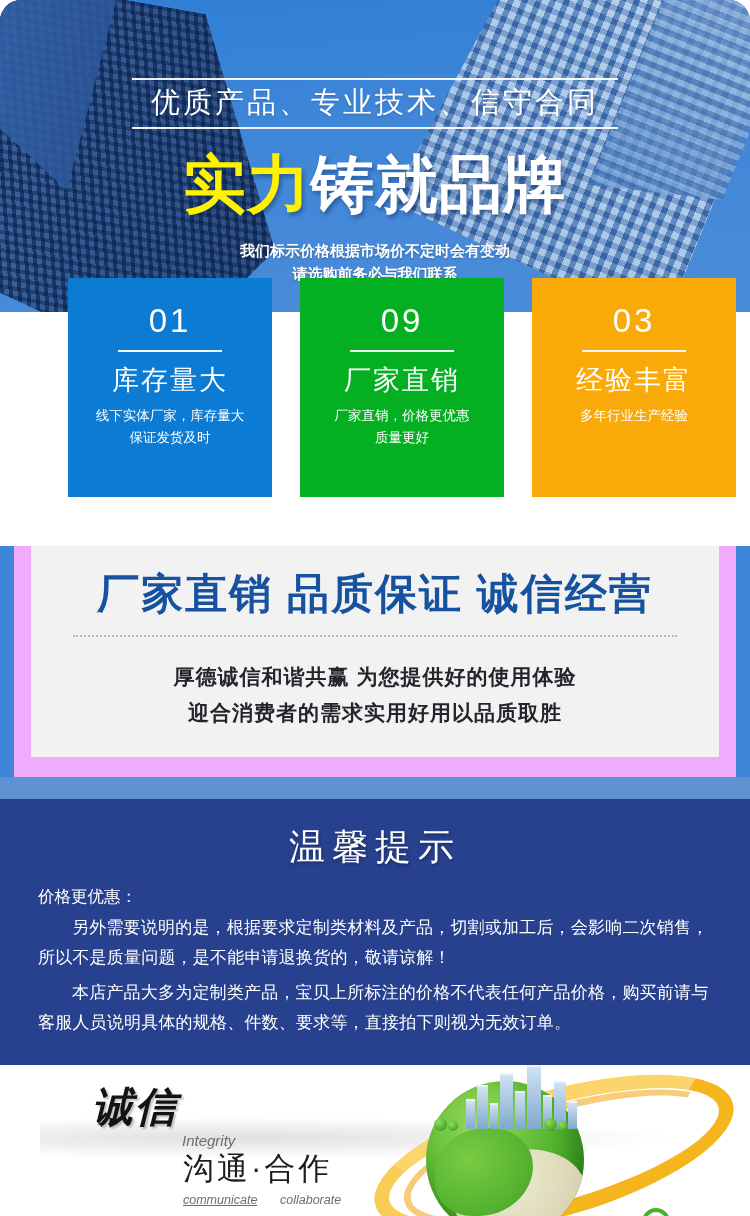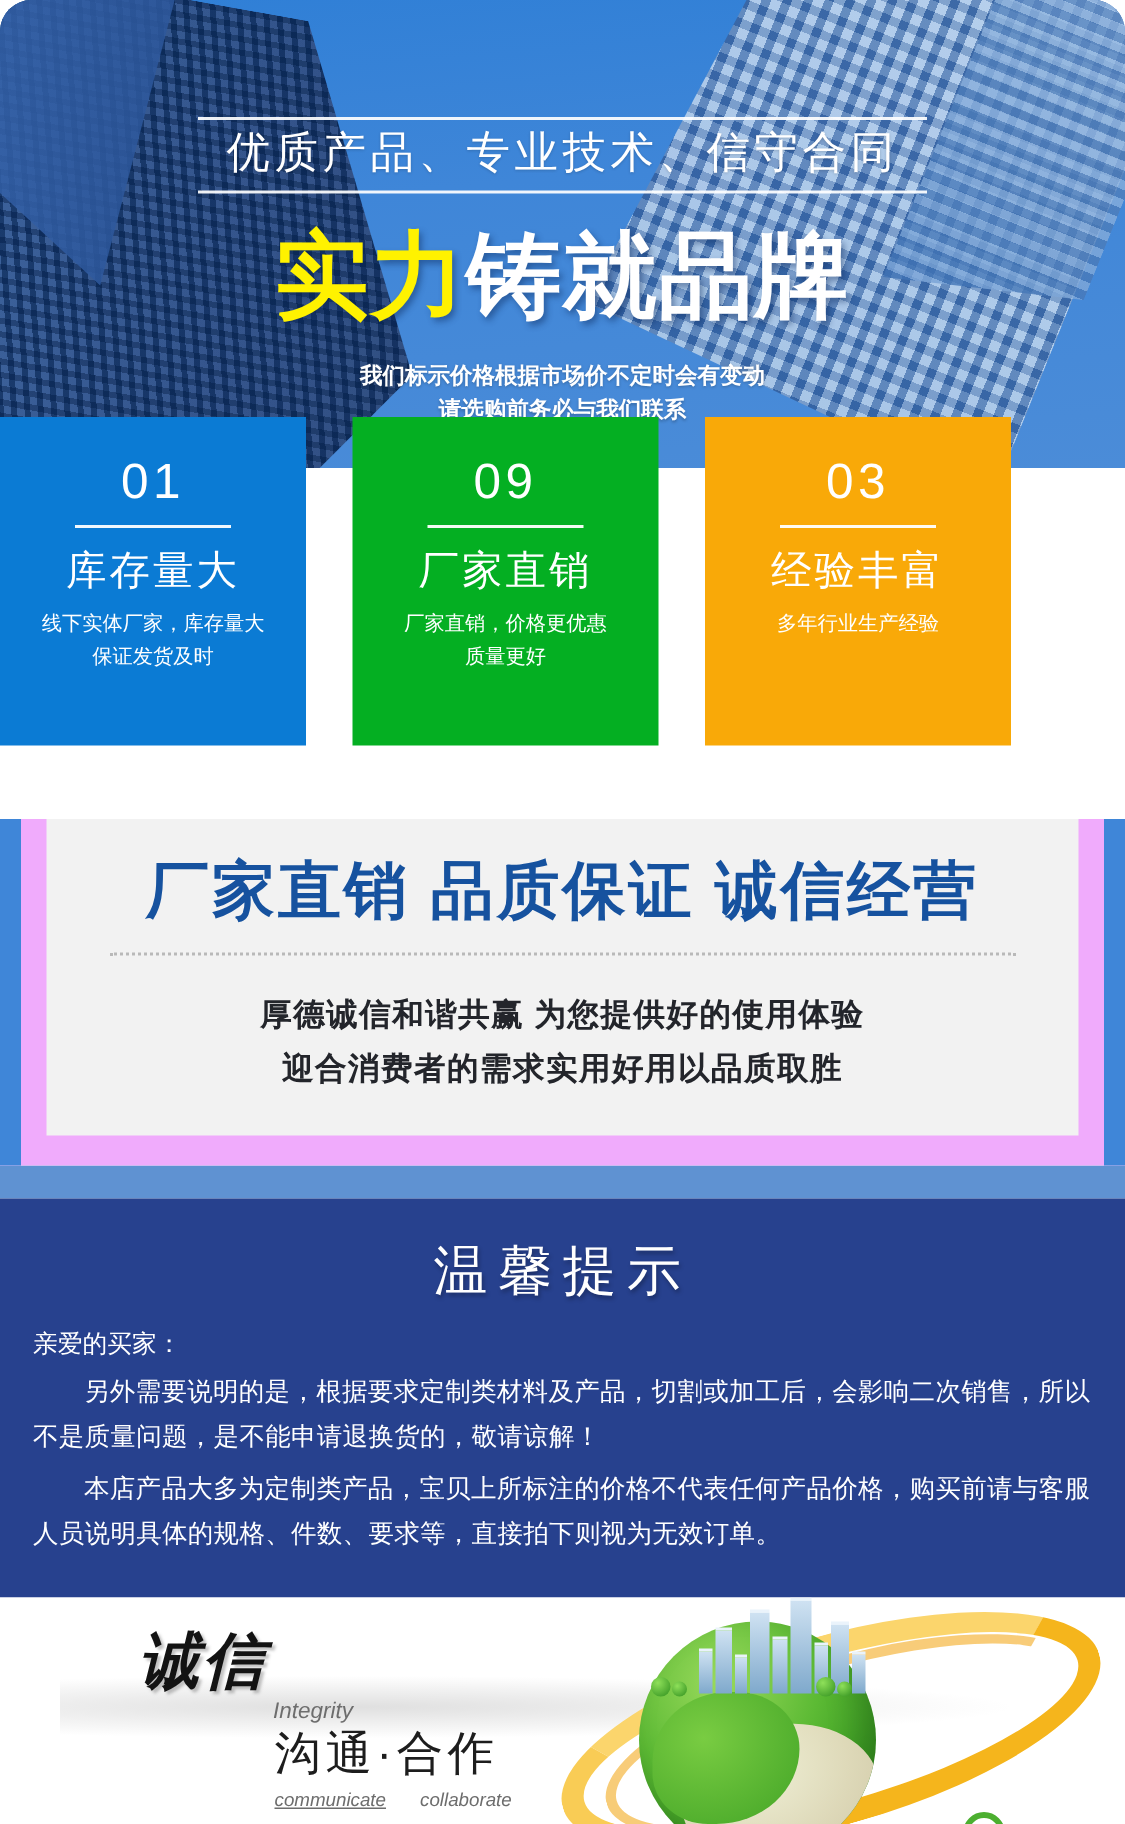--- a/index.html
+++ b/index.html
@@ -81,22 +81,22 @@
   .hero-title .wt { color:#ffffff; }
   .hero-note {
     margin-top:22px; color:#ffffff; font-size:15px;
     line-height:23px; font-weight:700;
     text-shadow:0 1px 2px rgba(0,0,0,.25);
   }
 
   
   .cards-wrap { position:relative; width:750px; background:#ffffff; height:234px; }
   .cards {
-    position:absolute; top:-34px; left:0; width:674px;
-    display:flex; justify-content:space-between; gap:28px;
+    position:absolute; top:-34px; left:0; width:736px;
+    display:flex; justify-content:flex-end; gap:28px;
     z-index:20;
   }
   .card {
     width:204px; height:219px;
     padding-top:26px;
     text-align:center; color:#ffffff;
   }
   .card.c1 { background:#0b7bd4; }
   .card.c2 { background:#04af22; }
   .card.c3 { background:#f9a908; }
@@ -129,21 +129,21 @@
   }
   .slogan-sub {
     margin-top:22px; color:#23252b; font-size:21px;
     line-height:36px; font-weight:700; letter-spacing:1px;
   }
 
   
   .tips-band { width:750px; height:22px; background:#5f92d2; }
   .tips {
     width:750px; height:266px; background:#27418e;
-    padding:26px 22px 0; color:#ffffff;
+    padding:26px 38px 0; color:#ffffff;
   }
   .tips-title {
     text-align:center; font-size:36px; font-weight:400;
     letter-spacing:7px; line-height:1.2;
     text-shadow:1px 2px 3px rgba(0,0,0,.3);
   }
   .tips-greet { margin-top:17px; font-size:16.5px; line-height:1.4; }
   .tips-p { font-size:17px; line-height:30px; text-indent:34px; margin-top:5px; letter-spacing:.2px; }
 
   
@@ -287,21 +287,21 @@
       <div class="slogan-sub">
         <div>厚德诚信和谐共赢  为您提供好的使用体验</div>
         <div>迎合消费者的需求实用好用以品质取胜</div>
       </div>
     </div>
   </div>
 
   <div class="tips-band"></div>
   <div class="tips">
     <div class="tips-title">温馨提示</div>
-    <div class="tips-greet">亲爱的买家：</div>
+    <div class="tips-greet">价格更优惠：</div>
     <div class="tips-p">另外需要说明的是，根据要求定制类材料及产品，切割或加工后，会影响二次销售，所以不是质量问题，是不能申请退换货的，敬请谅解！</div>
     <div class="tips-p">本店产品大多为定制类产品，宝贝上所标注的价格不代表任何产品价格，购买前请与客服人员说明具体的规格、件数、要求等，直接拍下则视为无效订单。</div>
   </div>
 
   <div class="footer">
     <div class="f-glow"></div>
 
     <div class="f-cx">
       <div class="big">诚信</div>
       <div class="en">Integrity</div>

